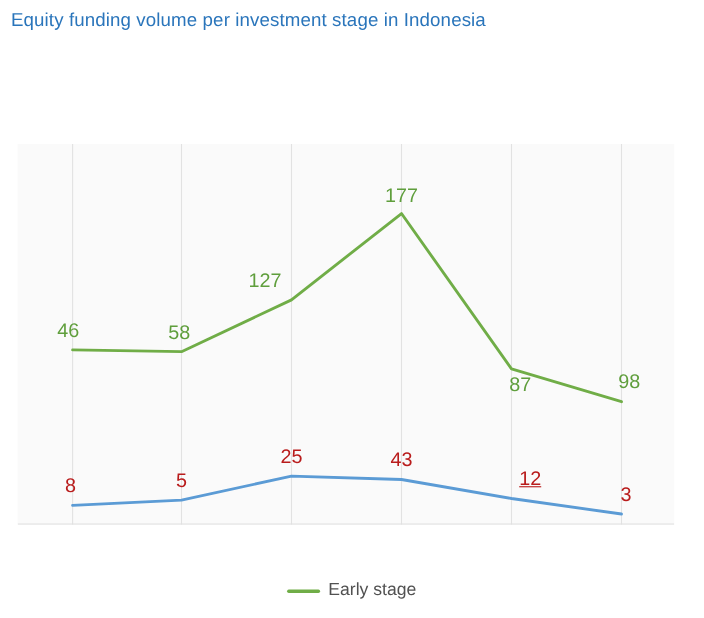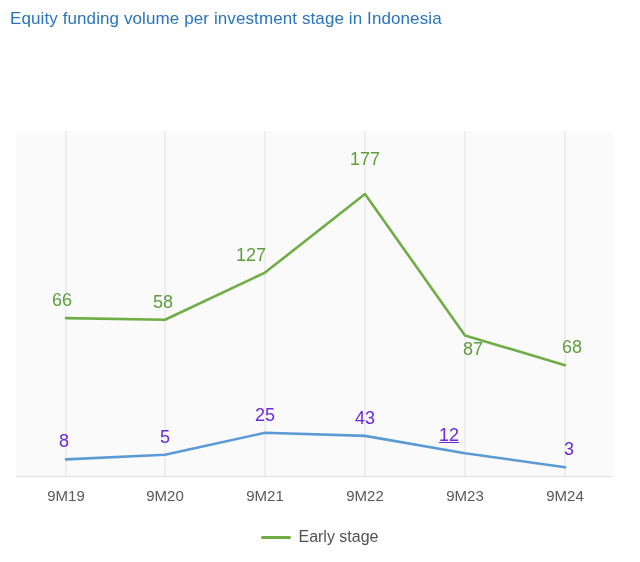--- a/index.html
+++ b/index.html
@@ -63,21 +63,21 @@
     stroke-linecap: round;
   }
 
   .data-label {
     position: absolute;
     font-size: 18px;
     white-space: nowrap;
     transform: translate(-50%, -100%);
   }
   .data-label.early { color: #5f9e3c; }
-  .data-label.late  { color: #6d28d9; }
+  .data-label.late  { color: #b91c1c; }
 
   #x-axis-labels {
     position: absolute;
     left: 16px;
     top: 487px;
     width: 597px;
     height: 24px;
   }
   .x-tick-label {
     position: absolute;
@@ -131,43 +131,35 @@
           <line x1="449" x2="449" y1="0" y2="346" class="grid-line"></line>
           <line x1="549" x2="549" y1="0" y2="346" class="grid-line"></line>
           <line x1="0" x2="597" y1="345.5" y2="345.5" class="axis-base"></line>
         </g>
       <g id="series-paths">
           <path d="M50 187.1 L149 188.7 L249 141.6 L349 63.1 L449 204.4 L549 234.2" class="series-line" stroke="#70ad47"></path>
           <path d="M50 328.4 L149 323.7 L249 301.8 L349 304.9 L449 322.2 L549 336.3" class="series-line" stroke="#5b9bd5"></path>
         </g>
     </svg>
     <div id="data-labels">
-        <div class="data-label early" style="left: 46px; top: 180.14px;">66</div>
+        <div class="data-label early" style="left: 46px; top: 180.14px;">46</div>
         <div class="data-label early" style="left: 147px; top: 181.71px;">58</div>
-        <div class="data-label early" style="left: 235px; top: 134.61px; text-align: right;">127</div>
-        <div class="data-label early" style="left: 349px; top: 39px;">177</div>
+        <div class="data-label early" style="left: 225px; top: 134.61px; text-align: right;">127</div>
+        <div class="data-label early" style="left: 349px; top: 58px;">177</div>
         <div class="data-label early" style="left: 457px; top: 197.41px; margin-top: 32px;">87</div>
-        <div class="data-label early" style="left: 556px; top: 227.24px;">68</div>
+        <div class="data-label early" style="left: 556px; top: 227.24px;">98</div>
         <div class="data-label late" style="left: 48px; top: 321.44px;">8</div>
         <div class="data-label late" style="left: 149px; top: 316.73px;">5</div>
         <div class="data-label late" style="left: 249px; top: 294.75px;">25</div>
         <div class="data-label late" style="left: 349px; top: 297.89px;">43</div>
-        <div class="data-label late" style="left: 433px; top: 315.16px; text-decoration: underline;">12</div>
+        <div class="data-label late" style="left: 466px; top: 315.16px; text-decoration: underline;">12</div>
         <div class="data-label late" style="left: 553px; top: 329.29px;">3</div>
       </div>
   </div>
 
-  <div id="x-axis-labels">
-      <div class="x-tick-label" style="left: 50px;">9M19</div>
-      <div class="x-tick-label" style="left: 149px;">9M20</div>
-      <div class="x-tick-label" style="left: 249px;">9M21</div>
-      <div class="x-tick-label" style="left: 349px;">9M22</div>
-      <div class="x-tick-label" style="left: 449px;">9M23</div>
-      <div class="x-tick-label" style="left: 549px;">9M24</div>
-    </div>
 
   <div id="legend">
       <div class="legend-item">
         <span class="legend-swatch" style="background: rgb(112, 173, 71);"></span>
         <span class="legend-label">Early stage</span>
       </div>
     </div>
 
 </div>
 

